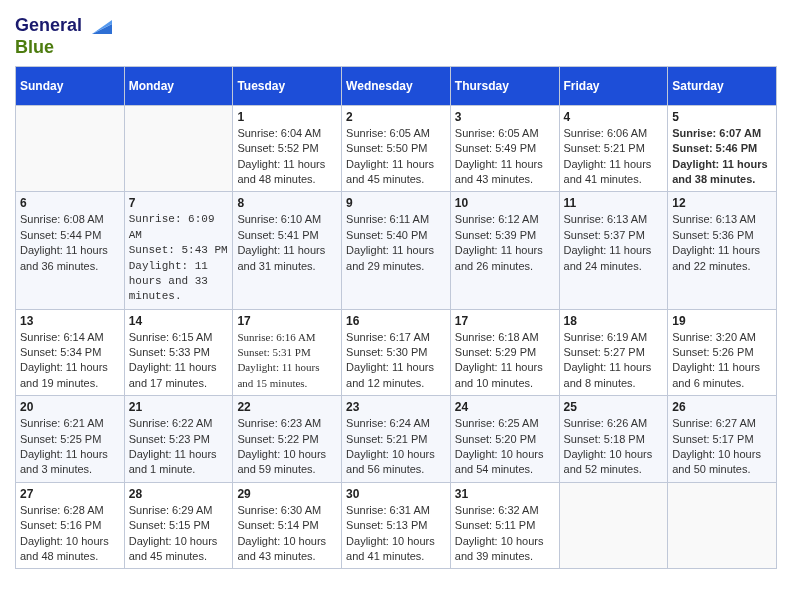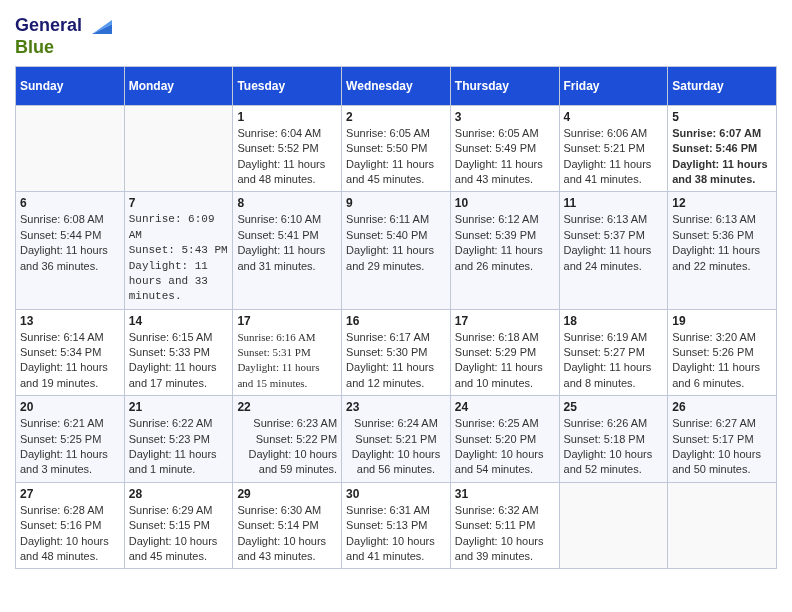--- a/index.html
+++ b/index.html
@@ -258,27 +258,27 @@
 Daylight: 11 hours and 3 minutes.</div>
           </td>
           <td>
             <span class="day-number">21</span>
             <div class="day-info" style="white-space: pre-line;">Sunrise: 6:22 AM
 Sunset: 5:23 PM
 Daylight: 11 hours and 1 minute.</div>
           </td>
           <td>
             <span class="day-number">22</span>
-            <div class="day-info" style="white-space: pre-line; text-align: right;">Sunrise: 6:23 AM
+            <div class="day-info" style="white-space: pre-line;">Sunrise: 6:23 AM
 Sunset: 5:22 PM
 Daylight: 10 hours and 59 minutes.</div>
           </td>
           <td>
             <span class="day-number">23</span>
-            <div class="day-info" style="white-space: pre-line; text-align: center;">Sunrise: 6:24 AM
+            <div class="day-info" style="white-space: pre-line;">Sunrise: 6:24 AM
 Sunset: 5:21 PM
 Daylight: 10 hours and 56 minutes.</div>
           </td>
           <td>
             <span class="day-number">24</span>
             <div class="day-info" style="white-space: pre-line;">Sunrise: 6:25 AM
 Sunset: 5:20 PM
 Daylight: 10 hours and 54 minutes.</div>
           </td>
           <td>

